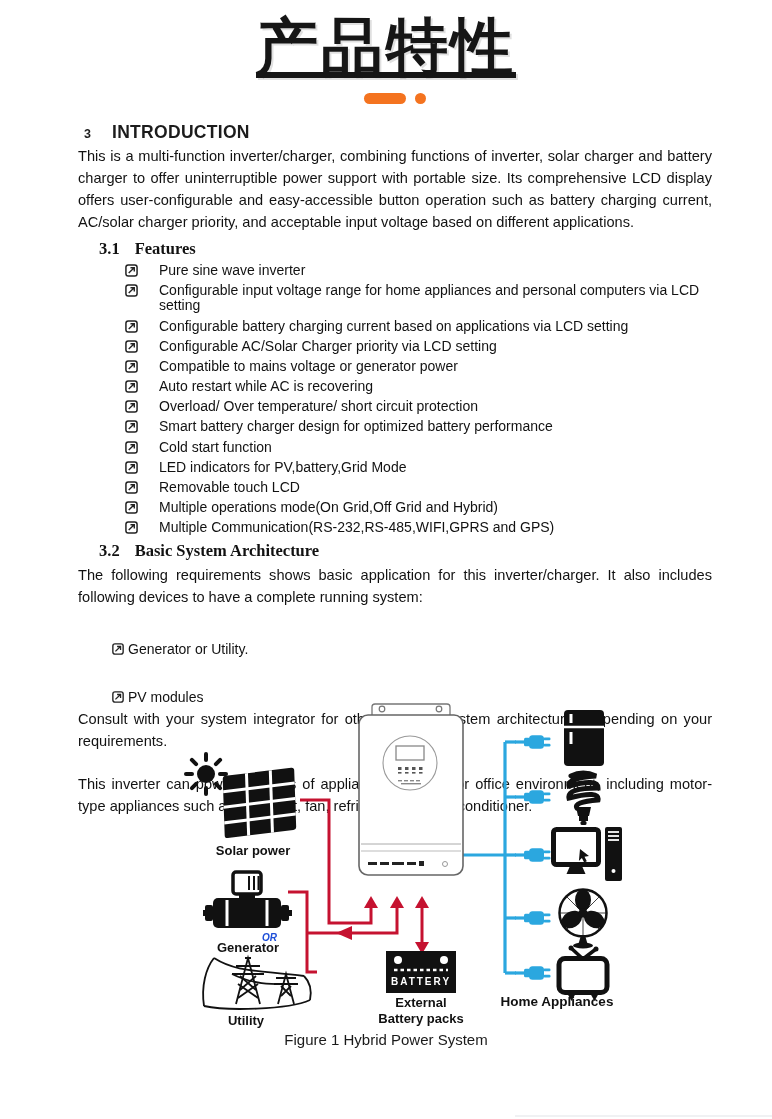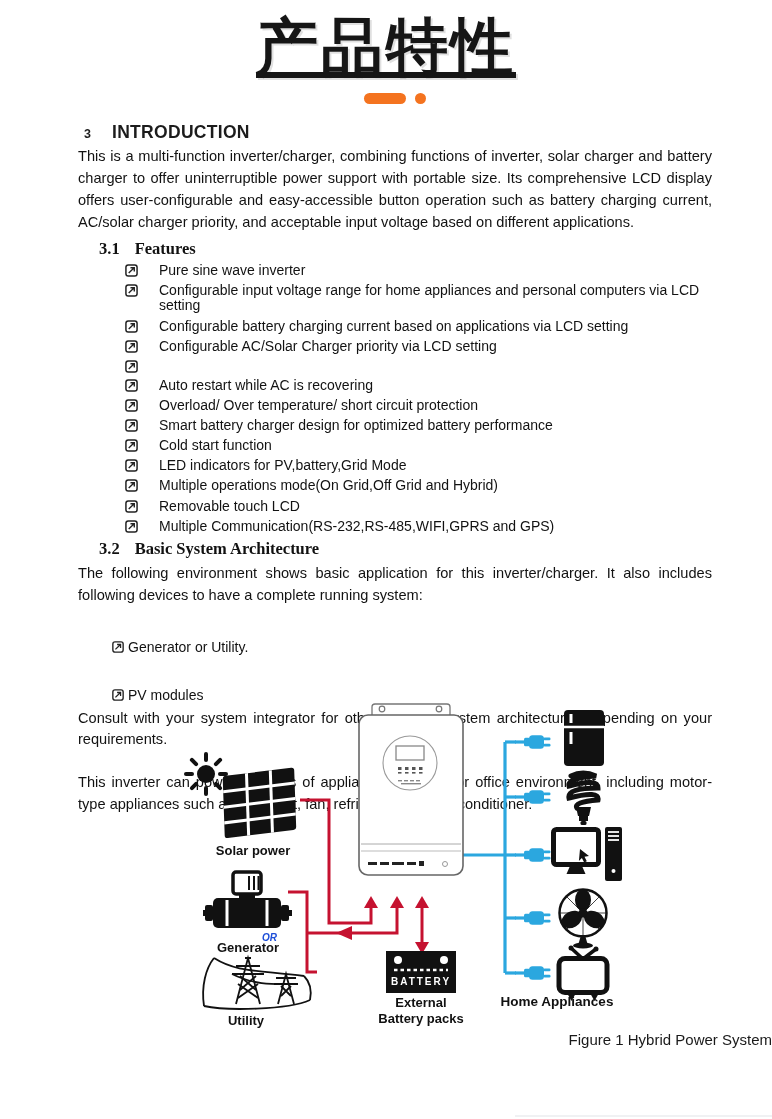--- a/index.html
+++ b/index.html
@@ -31,21 +31,21 @@
   ul.devices li{display:flex;margin-bottom:4.5px;line-height:16px;font-size:14px;margin-top:32px;}
   .fi-sm{width:12px;height:12px;flex:none;margin:2px 4px 0 0;}
   p.spaced{margin-top:21px;}
 
   
   .figure{position:absolute;left:0;top:700px;width:772px;height:362px;}
   .figure svg.wires{position:absolute;left:0;top:0;}
   .abs{position:absolute;}
   .fig-label{position:absolute;font-weight:bold;font-size:13px;color:#111;text-align:center;}
   .or-label{position:absolute;font-style:italic;font-weight:bold;font-size:10px;color:#1d4ed8;}
-  .caption{position:absolute;left:0;right:0;top:331px;text-align:right;font-size:15px;color:#1a1a1a;}
+  .caption{position:absolute;left:0;right:0;top:331px;text-align:center;font-size:15px;color:#1a1a1a;}
   .bottom-line{position:absolute;left:515px;right:0;top:1115px;height:2px;background:#f0f1f3;}
 </style>
 </head>
 <body>
 
 <svg width="0" height="0" style="position:absolute" aria-hidden="true">
   <defs>
     <symbol id="ic-box" viewBox="0 0 14 14">
       <rect x="1" y="1" width="12" height="12" rx="2.5" fill="none" stroke="#222" stroke-width="1.6"></rect>
       <path d="M4,9.8 L9.6,4.4 M5.9,4.1 H10 V8.2" fill="none" stroke="#222" stroke-width="1.5"></path>
@@ -95,20 +95,21 @@
       <li>
           <svg class="fi">
             <use href="#ic-box"></use>
           </svg>
           <span>Configurable AC/Solar Charger priority via LCD setting</span>
         </li>
       <li>
           <svg class="fi">
             <use href="#ic-box"></use>
           </svg>
+          <span>Compatible to mains voltage or generator power</span>
         </li>
       <li>
           <svg class="fi">
             <use href="#ic-box"></use>
           </svg>
           <span>Auto restart while AC is recovering</span>
         </li>
       <li>
           <svg class="fi">
             <use href="#ic-box"></use>
@@ -130,40 +131,40 @@
       <li>
           <svg class="fi">
             <use href="#ic-box"></use>
           </svg>
           <span>LED indicators for PV,battery,Grid Mode</span>
         </li>
       <li>
           <svg class="fi">
             <use href="#ic-box"></use>
           </svg>
+          <span>Removable touch LCD</span>
+        </li>
+      <li>
+          <svg class="fi">
+            <use href="#ic-box"></use>
+          </svg>
           <span>Multiple operations mode(On Grid,Off Grid and Hybrid)</span>
-        </li>
-      <li>
-          <svg class="fi">
-            <use href="#ic-box"></use>
-          </svg>
-          <span>Removable touch LCD</span>
         </li>
       <li>
           <svg class="fi">
             <use href="#ic-box"></use>
           </svg>
           <span>Multiple Communication(RS-232,RS-485,WIFI,GPRS and GPS)</span>
         </li>
     </ul>
 
     <div class="h-sub">
       <span class="num">3.2</span><span>Basic System Architecture</span>
     </div>
-    <p class="body">The following environment shows basic application for this inverter/charger. It also includes following devices to have a complete running system:</p>
+    <p class="body">The following requirements shows basic application for this inverter/charger. It also includes following devices to have a complete running system:</p>
 
     <ul class="devices">
       <li>
           <svg class="fi-sm">
             <use href="#ic-box"></use>
           </svg>
           <span>Generator or Utility.</span>
         </li>
       <li>
           <svg class="fi-sm">

